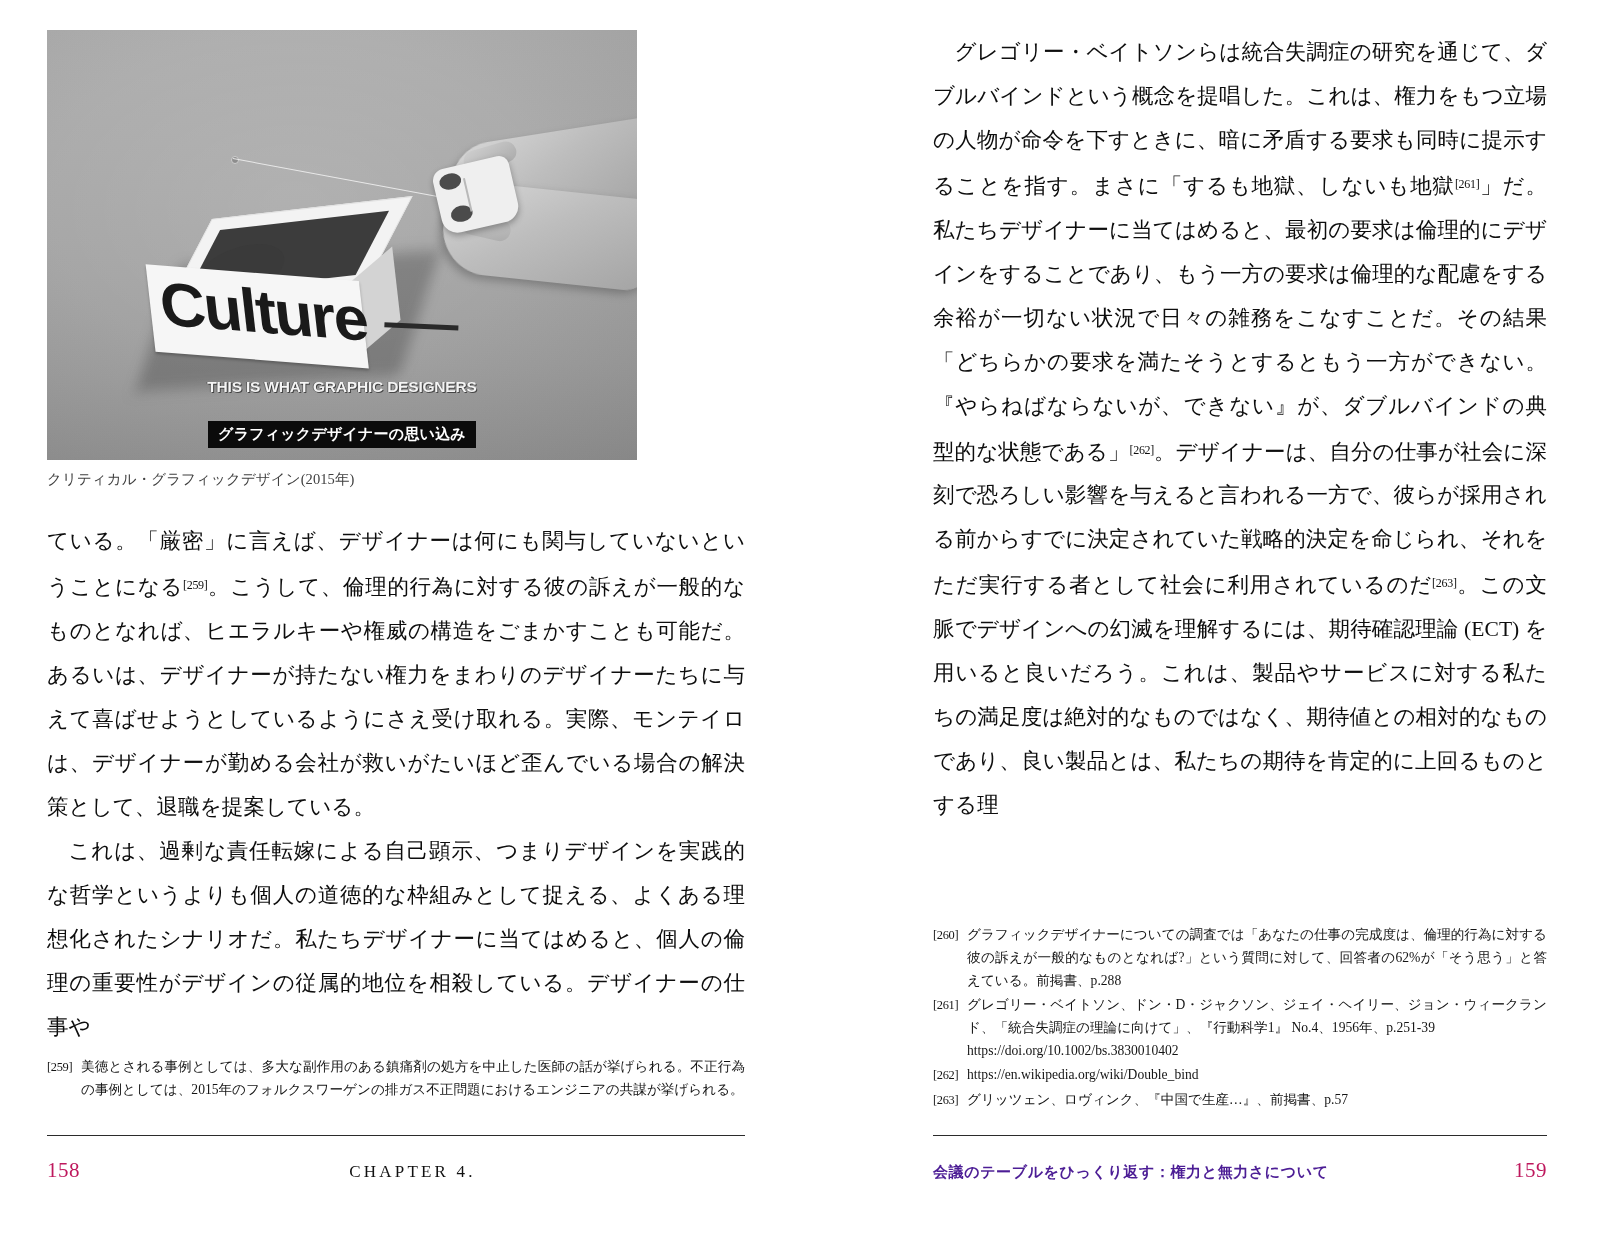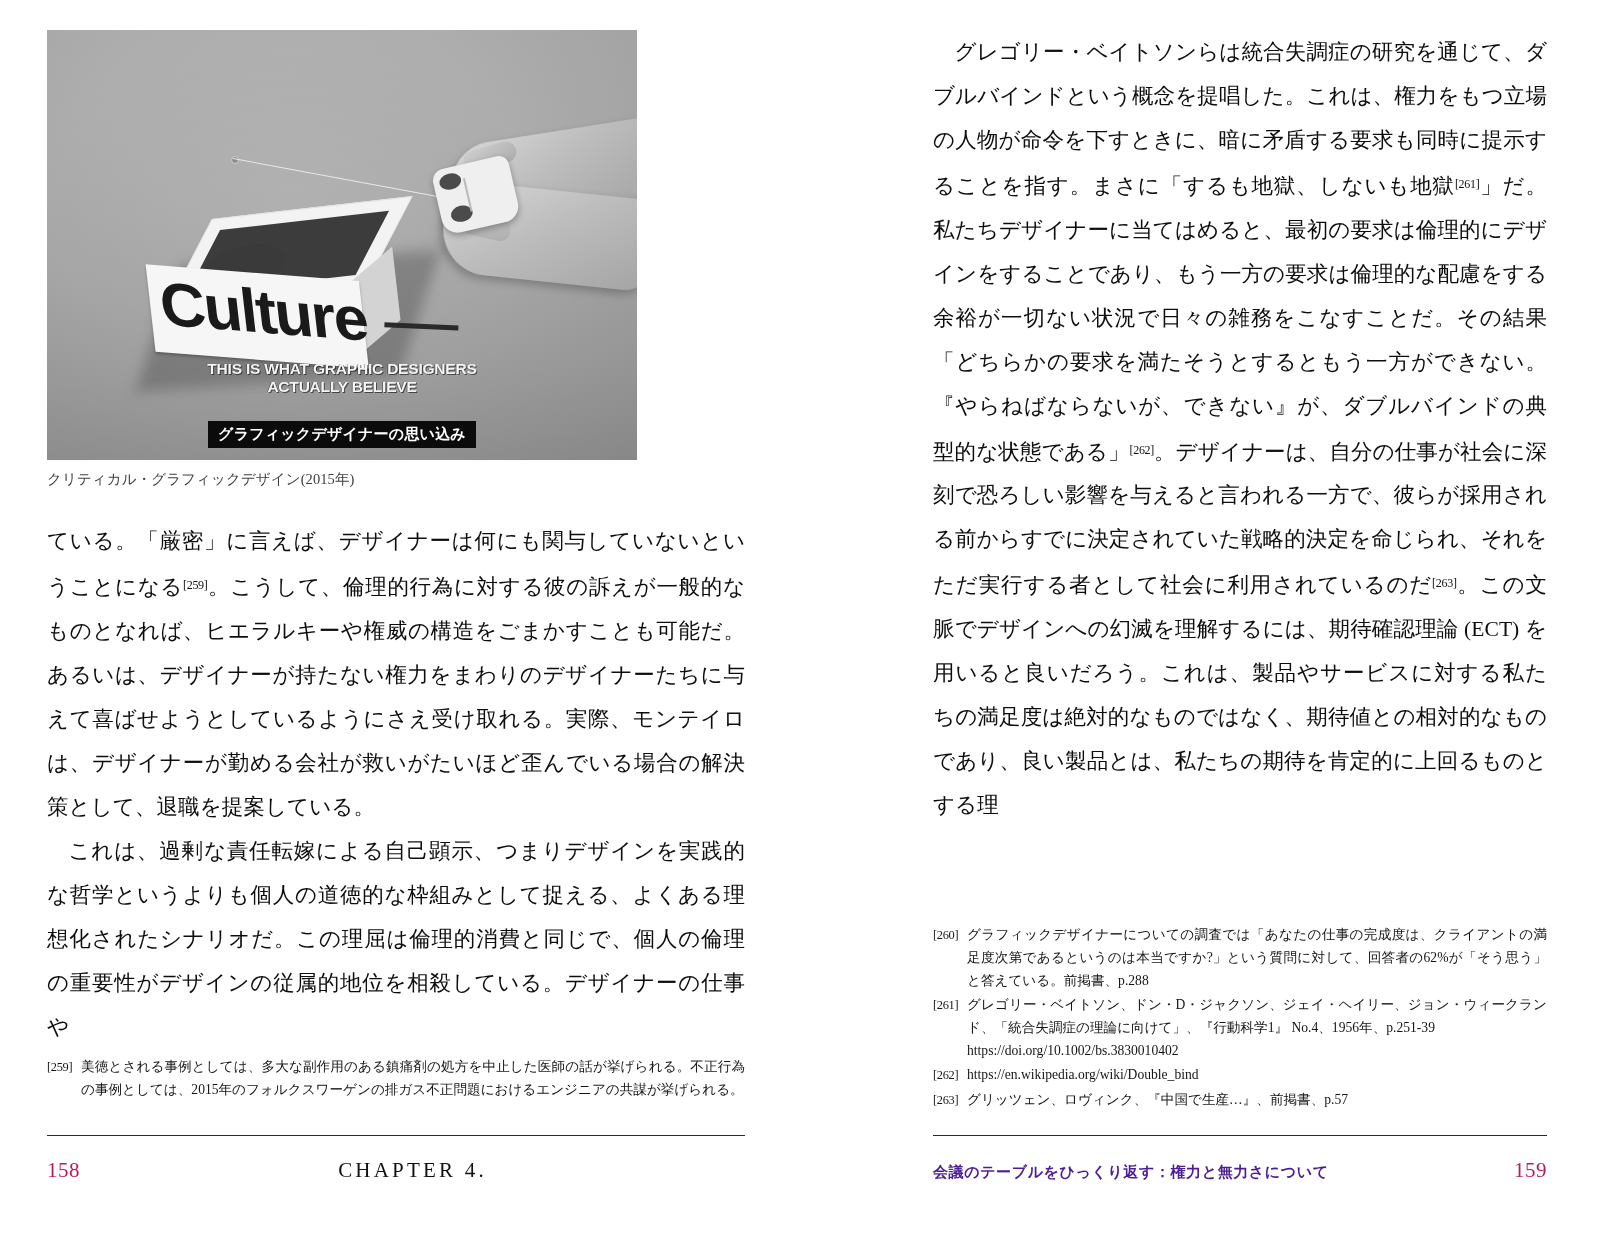--- a/index.html
+++ b/index.html
@@ -300,21 +300,21 @@
     align-items: baseline;
     justify-content: space-between;
   }
   .folio {
     font-size: 21px;
     font-variant-numeric: oldstyle-nums;
     letter-spacing: 0.5px;
     color: #be185d;
   }
   .running-head {
-    font-size: 21px;
+    font-size: 17px;
     letter-spacing: 3.2px;
     font-variant: small-caps;
     color: #111;
     text-align: right;
   }
   .running-head-jp {
     font-size: 15px;
     font-weight: bold;
     letter-spacing: 0.6px;
     color: #4c1d95;
@@ -356,34 +356,33 @@
         <div class="finger f4"></div>
 
         <div class="controller">
           <div class="ctr-stick a"></div>
           <div class="ctr-stick b"></div>
           <div class="ctr-line"></div>
         </div>
 
         <div class="photo-caption-en">
           <div>THIS IS WHAT GRAPHIC DESIGNERS</div>
-          <div>ACTUALLY BELIEVE</div>
         </div>
 
         <div class="photo-caption-jp-wrap">
           <span class="photo-caption-jp">グラフィックデザイナーの思い込み</span>
         </div>
       </div>
 
       <div class="fig-caption">クリティカル・グラフィックデザイン(2015年)</div>
     </div>
 
     <div class="body-text">
       <p><span>ている。「厳密」に言えば、デザイナーは何にも関与していないということになる</span><span class="fn-ref">[259]</span><span>。こうして、倫理的行為に対する彼の訴えが一般的なものとなれば、ヒエラルキーや権威の構造をごまかすことも可能だ。あるいは、デザイナーが持たない権力をまわりのデザイナーたちに与えて喜ばせようとしているようにさえ受け取れる。実際、モンテイロは、デザイナーが勤める会社が救いがたいほど歪んでいる場合の解決策として、退職を提案している。</span></p>
-      <p class="indent"><span>これは、過剰な責任転嫁による自己顕示、つまりデザインを実践的な哲学というよりも個人の道徳的な枠組みとして捉える、よくある理想化されたシナリオだ。この理屈は倫理的消費と同じで、個人の倫理の重要性がデザインの従属的地位を相殺している。デザイナーの仕事や</span></p>
+      <p class="indent"><span>これは、過剰な責任転嫁による自己顕示、つまりデザインを実践的な哲学というよりも個人の道徳的な枠組みとして捉える、よくある理想化されたシナリオだ。私たちデザイナーに当てはめると、個人の倫理の重要性がデザインの従属的地位を相殺している。デザイナーの仕事や</span></p>
     </div>
 
     <div class="footnotes">
       <div class="fn-item">
         <span class="fn-num">[259]</span>
         <span class="fn-body">美徳とされる事例としては、多大な副作用のある鎮痛剤の処方を中止した医師の話が挙げられる。不正行為の事例としては、2015年のフォルクスワーゲンの排ガス不正問題におけるエンジニアの共謀が挙げられる。</span>
       </div>
     </div>
 
     <div class="footer">
@@ -400,21 +399,21 @@
   <div class="page page-right">
 
     <div class="body-text">
 
       <p class="indent"><span>グレゴリー・ベイトソンらは統合失調症の研究を通じて、ダブルバインドという概念を提唱した。これは、権力をもつ立場の人物が命令を下すときに、暗に矛盾する要求も同時に提示することを指す。まさに「するも地獄、しないも地獄</span><span class="fn-ref">[261]</span><span>」だ。私たちデザイナーに当てはめると、最初の要求は倫理的にデザインをすることであり、もう一方の要求は倫理的な配慮をする余裕が一切ない状況で日々の雑務をこなすことだ。その結果「どちらかの要求を満たそうとするともう一方ができない。『やらねばならないが、できない』が、ダブルバインドの典型的な状態である」</span><span class="fn-ref">[262]</span><span>。デザイナーは、自分の仕事が社会に深刻で恐ろしい影響を与えると言われる一方で、彼らが採用される前からすでに決定されていた戦略的決定を命じられ、それをただ実行する者として社会に利用されているのだ</span><span class="fn-ref">[263]</span><span>。この文脈でデザインへの幻滅を理解するには、期待確認理論 (ECT) を用いると良いだろう。これは、製品やサービスに対する私たちの満足度は絶対的なものではなく、期待値との相対的なものであり、良い製品とは、私たちの期待を肯定的に上回るものとする理</span></p>
     </div>
 
     <div class="footnotes">
       <div class="fn-item">
         <span class="fn-num">[260]</span>
-        <span class="fn-body">グラフィックデザイナーについての調査では「あなたの仕事の完成度は、クライアントの満足度次第であるというのは本当ですか?」という質問に対して、回答者の62%が「そう思う」と答えている。前掲書、p.288</span>
+        <span class="fn-body">グラフィックデザイナーについての調査では「あなたの仕事の完成度は、倫理的行為に対する彼の訴えが一般的なものとなれば?」という質問に対して、回答者の62%が「そう思う」と答えている。前掲書、p.288</span>
       </div>
       <div class="fn-item">
         <span class="fn-num">[261]</span>
         <span class="fn-body"><span>グレゴリー・ベイトソン、ドン・D・ジャクソン、ジェイ・ヘイリー、ジョン・ウィークランド、「統合失調症の理論に向けて」、『行動科学1』 No.4、1956年、p.251-39</span><span class="cont">https://doi.org/10.1002/bs.3830010402</span></span>
       </div>
       <div class="fn-item">
         <span class="fn-num">[262]</span>
         <span class="fn-body">https://en.wikipedia.org/wiki/Double_bind</span>
       </div>
       <div class="fn-item">

